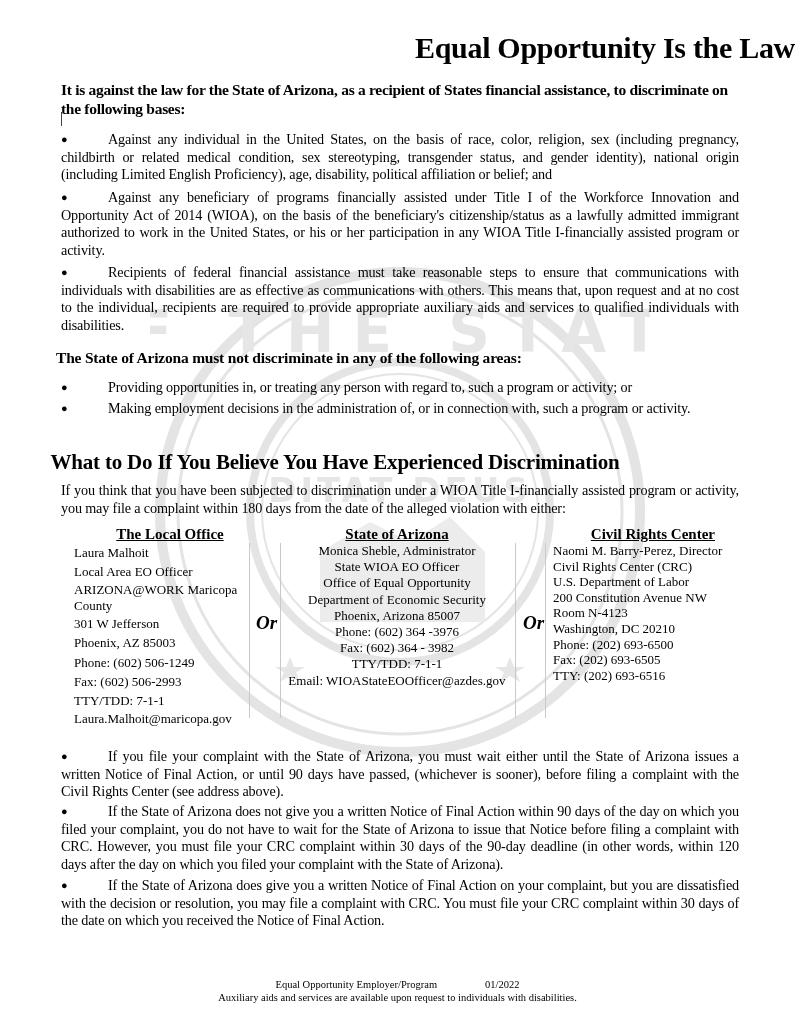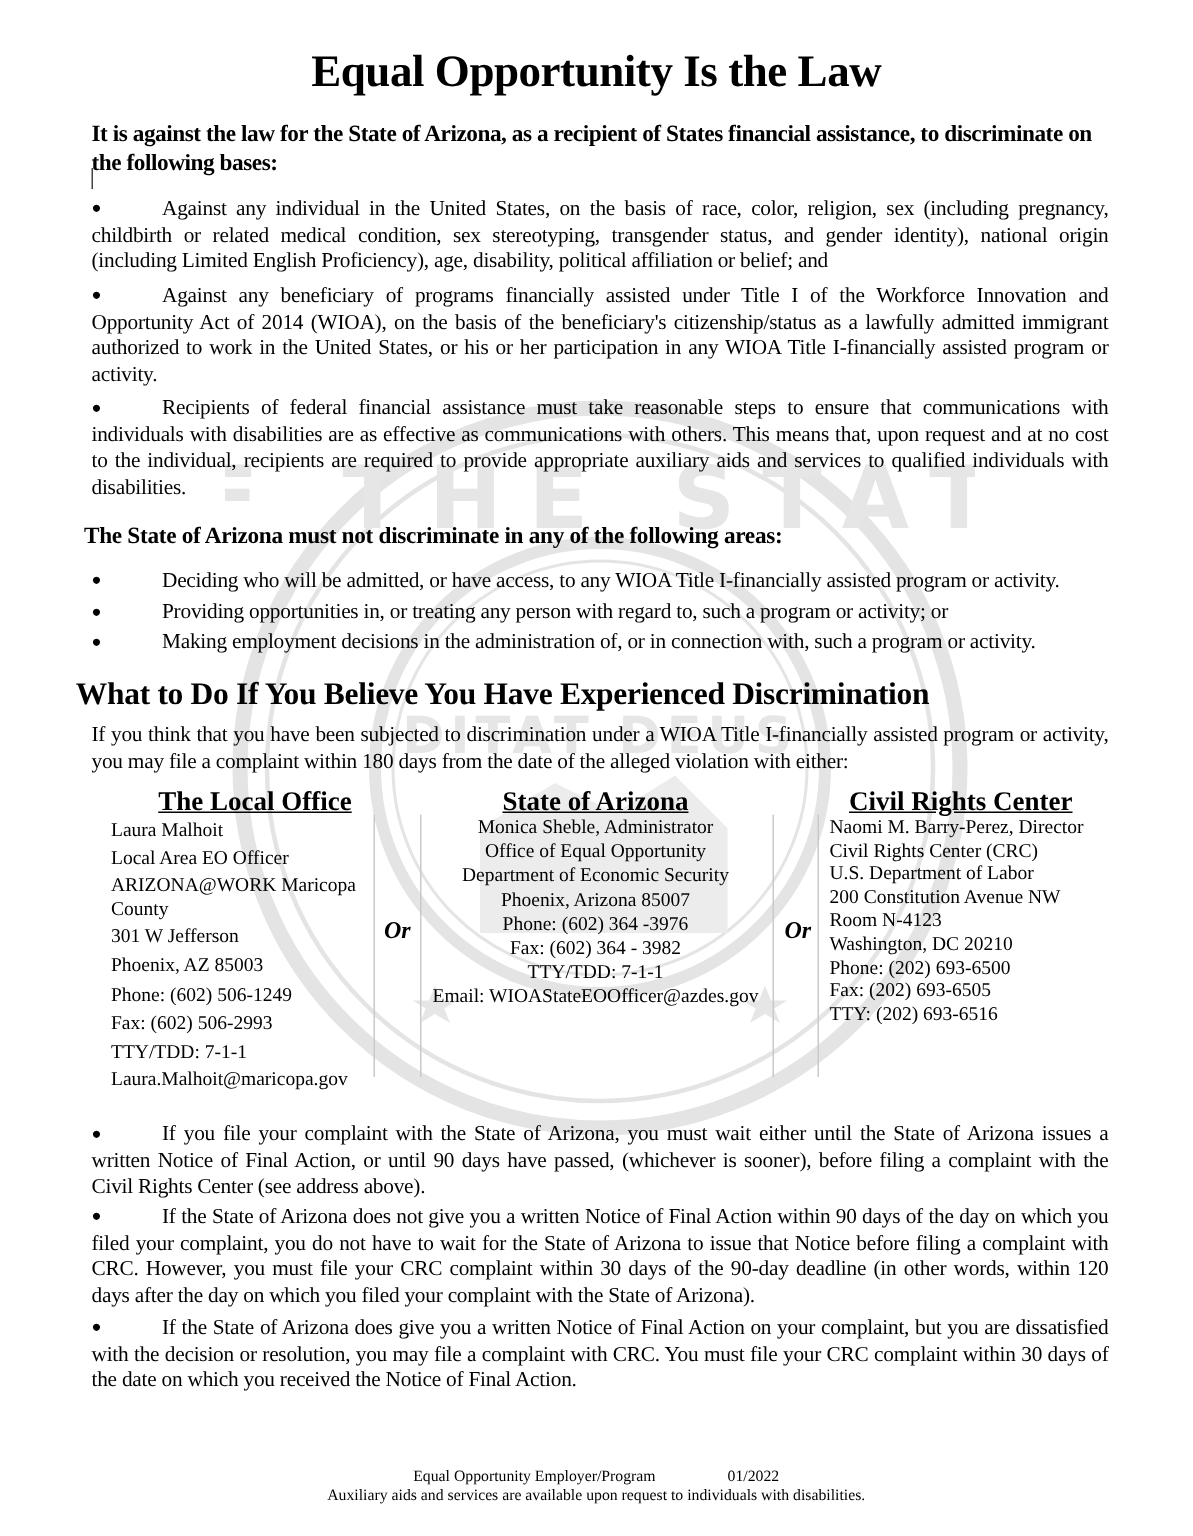--- a/index.html
+++ b/index.html
@@ -6,21 +6,21 @@
   body {
     width: 795px; height: 1024px; position: relative; overflow: hidden;
     font-family: "Liberation Serif", "DejaVu Serif", serif; color: #000;
   }
   .seal {
     position: absolute; left: 150px; top: 262px; width: 500px; height: 500px;
     pointer-events: none; z-index: 0;
   }
   .page { position: relative; z-index: 1; }
   .title {
-    position: absolute; top: 30px; left: 0; width: 795px; text-align: center;
+    position: absolute; top: 30px; left: 0; width: 795px; text-align: right;
     font-weight: bold; font-size: 30px; letter-spacing: -0.3px; line-height: 36px;
   }
   .intro {
     position: absolute; top: 80px; left: 61px; width: 690px;
     font-weight: bold; font-size: 15.5px; line-height: 19px; letter-spacing: -0.3px;
   }
   .cursor-mark { position:absolute; left:61px; top:112px; width:1px; height:14px; background:#444; }
   .para {
     position: absolute; left: 61px; width: 678px; font-size: 14.2px; line-height: 17.5px;
     text-align: justify; letter-spacing: -0.15px;
@@ -32,30 +32,30 @@
   }
   .area-list { position: absolute; top: 377px; left: 61px; width: 690px; margin: 0; padding: 0; list-style: none; }
   .area-list li { font-size: 14.2px; line-height: 20.5px; letter-spacing: -0.15px; white-space: nowrap; }
   .area-list .bul { width: 47px; }
   .h2 {
     position: absolute; top: 449px; left: 0; width: 670px; text-align: center;
     font-weight: bold; font-size: 21px; line-height: 26px; letter-spacing: -0.2px;
   }
   .whatpara { top: 482px; }
   .col { position: absolute; top: 525px; font-size: 13px; line-height: 16.2px; }
-  .col-head { font-weight: bold; font-size: 18px; text-decoration: underline; line-height: 18px; white-space: nowrap; }
+  .col-head { font-weight: bold; font-size: 15px; text-decoration: underline; line-height: 18px; white-space: nowrap; }
   .col-local { left: 74px; width: 175px; }
   .col-local .col-head { text-align: center; margin-left: 26px; width: 140px; }
   .col-local .line { line-height: 19.4px; }
   .col-state { left: 262px; width: 270px; text-align: center; }
   .col-crc { left: 553px; width: 200px; }
   .col-crc .col-head { text-align: right; margin-left: -8px; width: 170px; }
   .col-crc .line { line-height: 15.6px; }
   .vline { position: absolute; top: 543px; width: 1px; height: 175px; background: #c9c9c9; }
-  .or { position: absolute; top: 612px; font-weight: bold; font-style: italic; font-size: 16px; }
+  .or { position: absolute; top: 612px; font-weight: bold; font-style: italic; font-size: 19px; }
   .footer {
     position: absolute; left: 0; width: 795px; text-align: center; font-size: 10.5px; line-height: 13px;
   }
   .footer .date { display: inline-block; margin-left: 48px; }
 </style>
 </head>
 <body>
 
 <svg class="seal" viewBox="0 0 500 500">
   <g fill="none" stroke="#e4e4e4">
@@ -86,21 +86,20 @@
   </div>
   <div class="para" style="top:189px">
     <span class="bul">●</span><span>Against any beneficiary of programs financially assisted under Title I of the Workforce Innovation and Opportunity Act of 2014 (WIOA), on the basis of the beneficiary's citizenship/status as a lawfully admitted immigrant authorized to work in the United States, or his or her participation in any WIOA Title I-financially assisted program or activity.</span>
   </div>
   <div class="para" style="top:264px">
     <span class="bul">●</span><span>Recipients of federal financial assistance must take reasonable steps to ensure that communications with individuals with disabilities are as effective as communications with others. This means that, upon request and at no cost to the individual, recipients are required to provide appropriate auxiliary aids and services to qualified individuals with disabilities.</span>
   </div>
 
   <div class="subhead">The State of Arizona must not discriminate in any of the following areas:</div>
   <ul class="area-list">
-    <li><span class="bul">●</span><span>Deciding who will be admitted, or have access, to any WIOA Title I-financially assisted program or activity.</span></li>
     <li><span class="bul">●</span><span>Providing opportunities in, or treating any person with regard to, such a program or activity; or</span></li>
     <li><span class="bul">●</span><span>Making employment decisions in the administration of, or in connection with, such a program or activity.</span></li>
   </ul>
 
   <div class="h2">What to Do If You Believe You Have Experienced Discrimination</div>
   <div class="para whatpara">If you think that you have been subjected to discrimination under a WIOA Title I-financially assisted program or activity, you may file a complaint within 180 days from the date of the alleged violation with either:</div>
 
   <div class="col col-local">
     <div class="col-head">The Local Office</div>
     <div class="line">Laura Malhoit</div>
@@ -114,20 +113,21 @@
     <div class="line" style="line-height:15px">Laura.Malhoit@maricopa.gov</div>
   </div>
 
   <div class="vline" style="left:249px"></div>
   <div class="or" style="left:256px">Or</div>
   <div class="vline" style="left:280px"></div>
 
   <div class="col col-state">
     <div class="col-head">State of Arizona</div>
     <div>Monica Sheble, Administrator</div>
+    <div>State WIOA EO Officer</div>
     <div>Office of Equal Opportunity</div>
     <div>Department of Economic Security</div>
     <div>Phoenix, Arizona 85007</div>
     <div>Phone: (602) 364 -3976</div>
     <div>Fax: (602) 364 - 3982</div>
     <div>TTY/TDD: 7-1-1</div>
     <div>Email: WIOAStateEOOfficer@azdes.gov</div>
   </div>
 
   <div class="vline" style="left:515px"></div>

